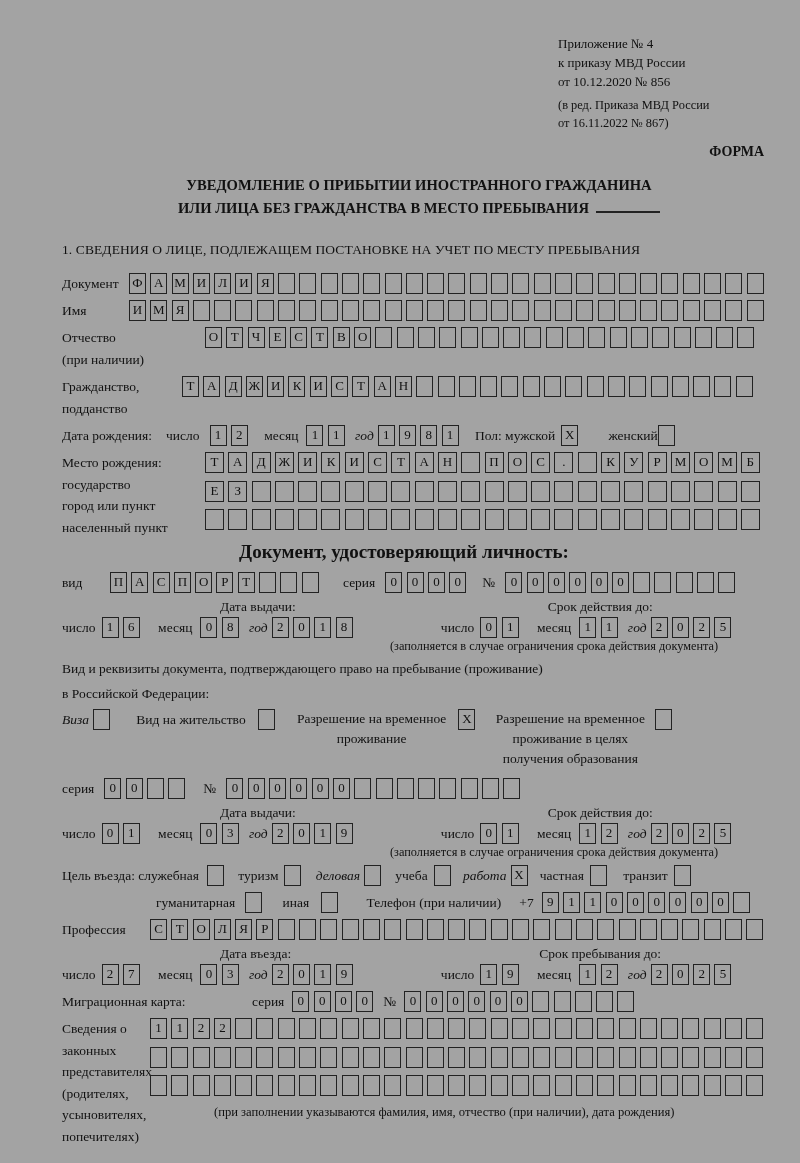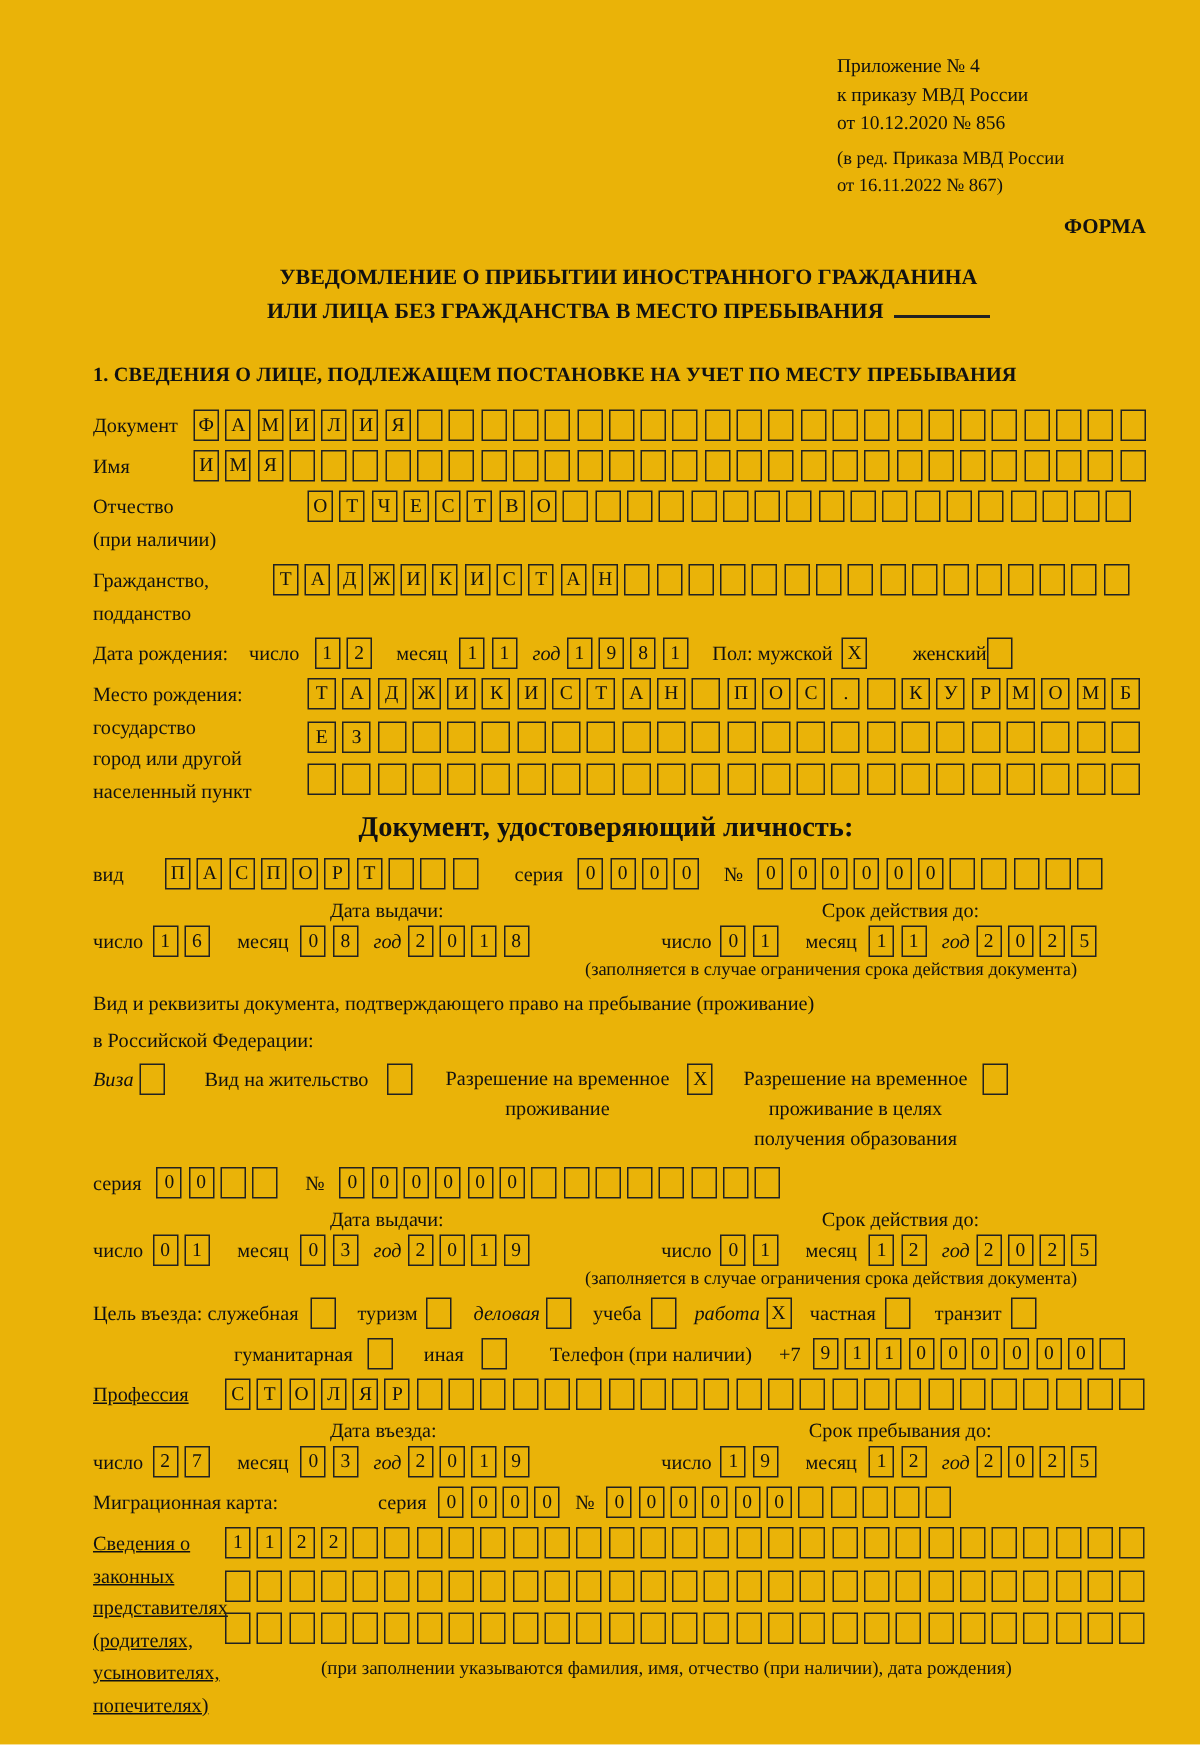--- a/index.html
+++ b/index.html
@@ -1,44 +1,44 @@
 <!DOCTYPE html>
 <html><head>
 <meta charset="utf-8">
 <style>
   * { box-sizing: border-box; margin: 0; padding: 0; }
   html, body { background: #ffffff; }
   body { width: 800px; margin: 0; }
   .page {
     position: relative;
     width: 800px; height: 1163px;
-    background: #eab308; color: #111;
+    background: #a3a3a3; color: #111;
     font-family: "Liberation Serif", "DejaVu Serif", serif;
     font-size: 13.5px;
     padding: 34px 24px 18px 62px;
     overflow: hidden;
   }
   .annex { margin-left: 496px; line-height: 19px; font-size: 13px; }
   .annex .edit { margin-top: 5px; font-size: 12.4px; line-height: 18px; }
   .form-label { text-align: right; margin: 12px 12px 0 0; font-weight: bold; font-size: 14px; }
   .title { text-align: center; font-weight: bold; font-size: 14.6px; line-height: 23px; margin-top: 14px; }
   .title .blank { display: inline-block; width: 64px; border-bottom: 2px solid #222; height: 0.95em; margin-left: 7px; }
-  .sec-heading { font-weight: bold; font-size: 13.5px; margin: 22px 0 15px 0; letter-spacing: 0.1px; }
+  .sec-heading { font-weight: normal; font-size: 13.5px; margin: 22px 0 15px 0; letter-spacing: 0.1px; }
 
   .frow { display: flex; align-items: flex-start; margin-bottom: 6px; }
   .lbl { flex: none; line-height: 21px; }
   .lbl2 { flex: none; line-height: 21.5px; }
   .cells { display: inline-flex; flex: none; }
   .cell {
     flex: none; width: 17px; height: 21px;
     border: 1.7px solid #222; margin-right: 4.3px;
     text-align: center; font-size: 13px; line-height: 17.5px;
   }
   .cells-wide .cell { width: 19px; margin-right: 4.3px; }
-  .w67 { width: 67px; } .w143 { width: 143px; } .w120 { width: 120px; } .w88 { width: 88px; text-decoration: underline; }
+  .w67 { width: 67px; } .w143 { width: 143px; } .w120 { width: 120px; } .w88 { width: 88px; }
   .mr4 { margin-right: 4px; font-style: italic; } .mr6 { margin-right: 6px; } .mr8 { margin-right: 8px; }
   .mr10 { margin-right: 10px; } .mr12 { margin-right: 12px; } .mr14 { margin-right: 14px; }
   .mb8 { margin-bottom: 7.5px; }
   .doc-heading { text-align: center; font-weight: bold; margin: 2px 30px 9px 0; font-size: 19px; }
   .dhdr { margin-bottom: 2px; align-items: center; }
   .note { font-size: 12.3px; margin: -2px 0 5px 328px; }
   .plain { margin-bottom: 5px; line-height: 20px; }
   .opt-label { flex: none; text-align: center; line-height: 20px; }
   .bottom-note { font-size: 12.6px; margin: 5px 0 0 64px; white-space: nowrap; }
 </style>
@@ -237,21 +237,21 @@
     <span class="lbl" style="">женский</span>
     <span class="cells">
         <span class="cell"></span>
       </span>
   </div>
 
   <div class="frow" style="margin-bottom:3px">
     <div class="lbl2 w143">
       <div>Место рождения:</div>
       <div>государство</div>
-      <div>город или другой</div>
+      <div>город или пункт</div>
       <div>населенный пункт</div>
     </div>
     <div>
       <div class="cells cells-wide mb8">
           <span class="cell">Т</span>
           <span class="cell">А</span>
           <span class="cell">Д</span>
           <span class="cell">Ж</span>
           <span class="cell">И</span>
           <span class="cell">К</span>

